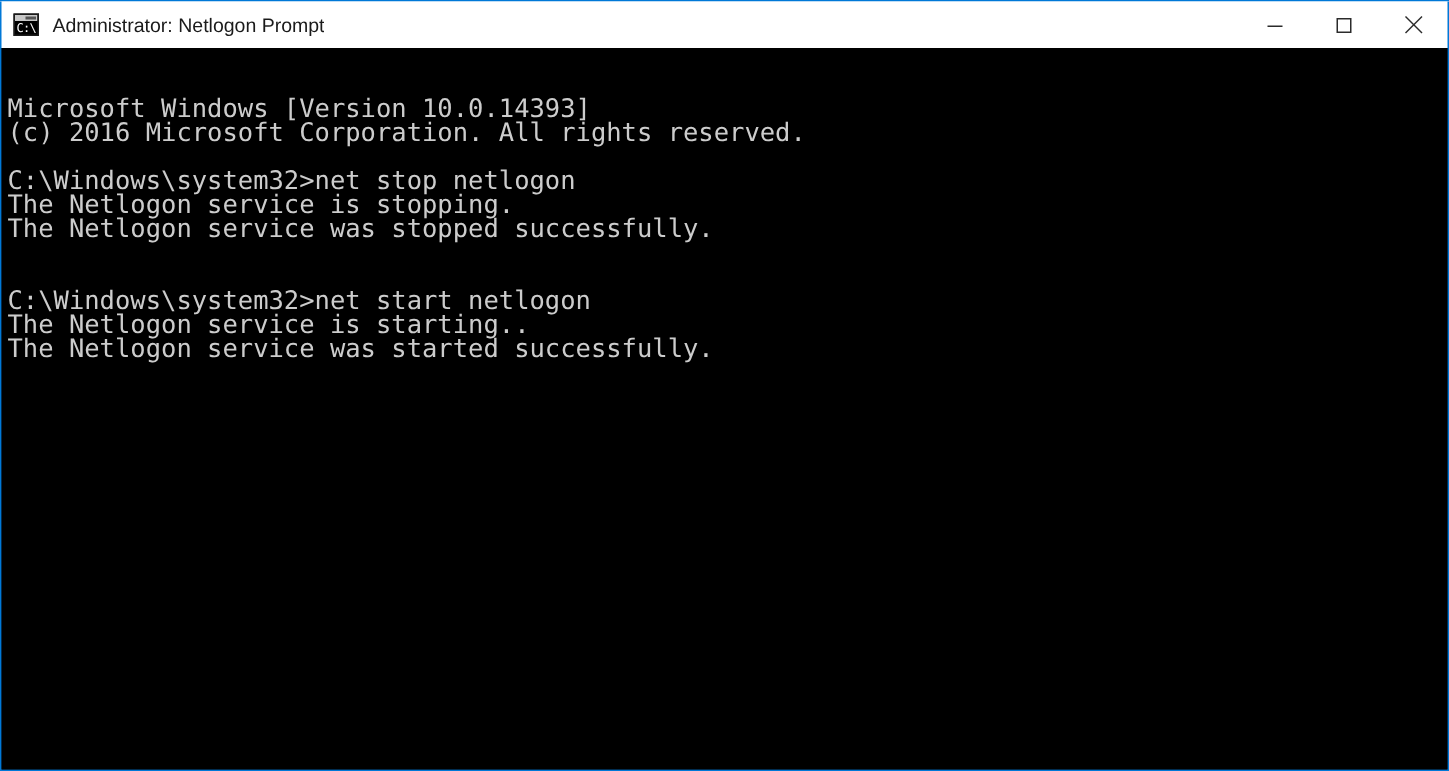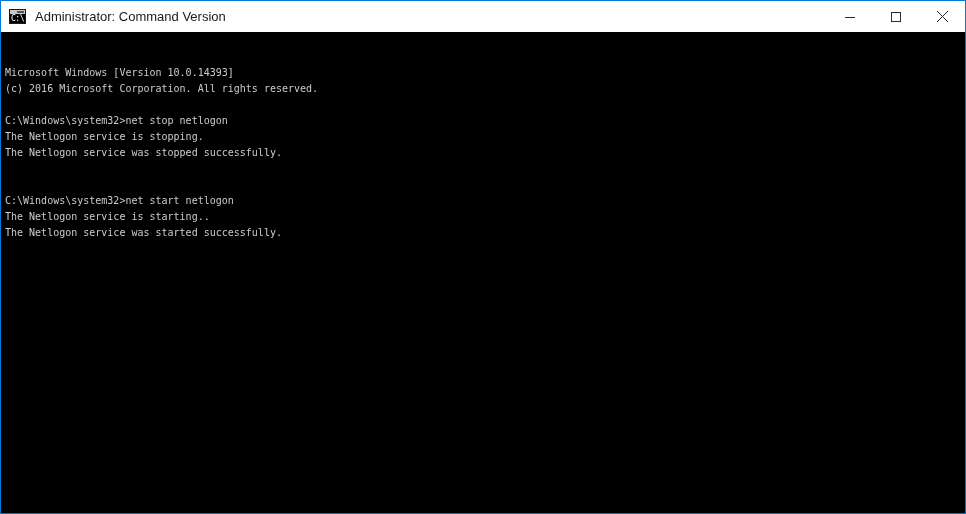--- a/index.html
+++ b/index.html
@@ -138,21 +138,21 @@
   .console {
     position: absolute;
     left: 0;
     top: 0;
     right: 0;
     bottom: 0;
     background: #000000;
     padding: 1px 0 0 4px;
     box-sizing: border-box;
     font-family: "DejaVu Sans Mono", monospace;
-    font-size: 10px;
+    font-size: 17px;
     line-height: 16px;
     color: #cccccc;
     white-space: pre;
     letter-spacing: 0px;
   }
   .line {
     height: 16px;
     white-space: pre;
   }
   .line.blank { height: 16px; }
@@ -172,21 +172,21 @@
 <div class="window">
 
   <div class="accent-top"></div>
 
   <div class="titlebar">
     <div class="title-left">
       <div class="cmd-icon">
         <div class="bar"></div>
         <div class="prompt-txt">C:\</div>
       </div>
-      <div class="title-text">Administrator: Command Version</div>
+      <div class="title-text">Administrator: Netlogon Prompt</div>
     </div>
 
     <div class="win-controls">
       <button class="win-btn">
         <span>
           <svg width="12" height="12" viewBox="0 0 12 12" aria-hidden="true">
             <line class="stroke" x1="1" y1="6.5" x2="11" y2="6.5"></line>
           </svg>
         </span>
       </button>

